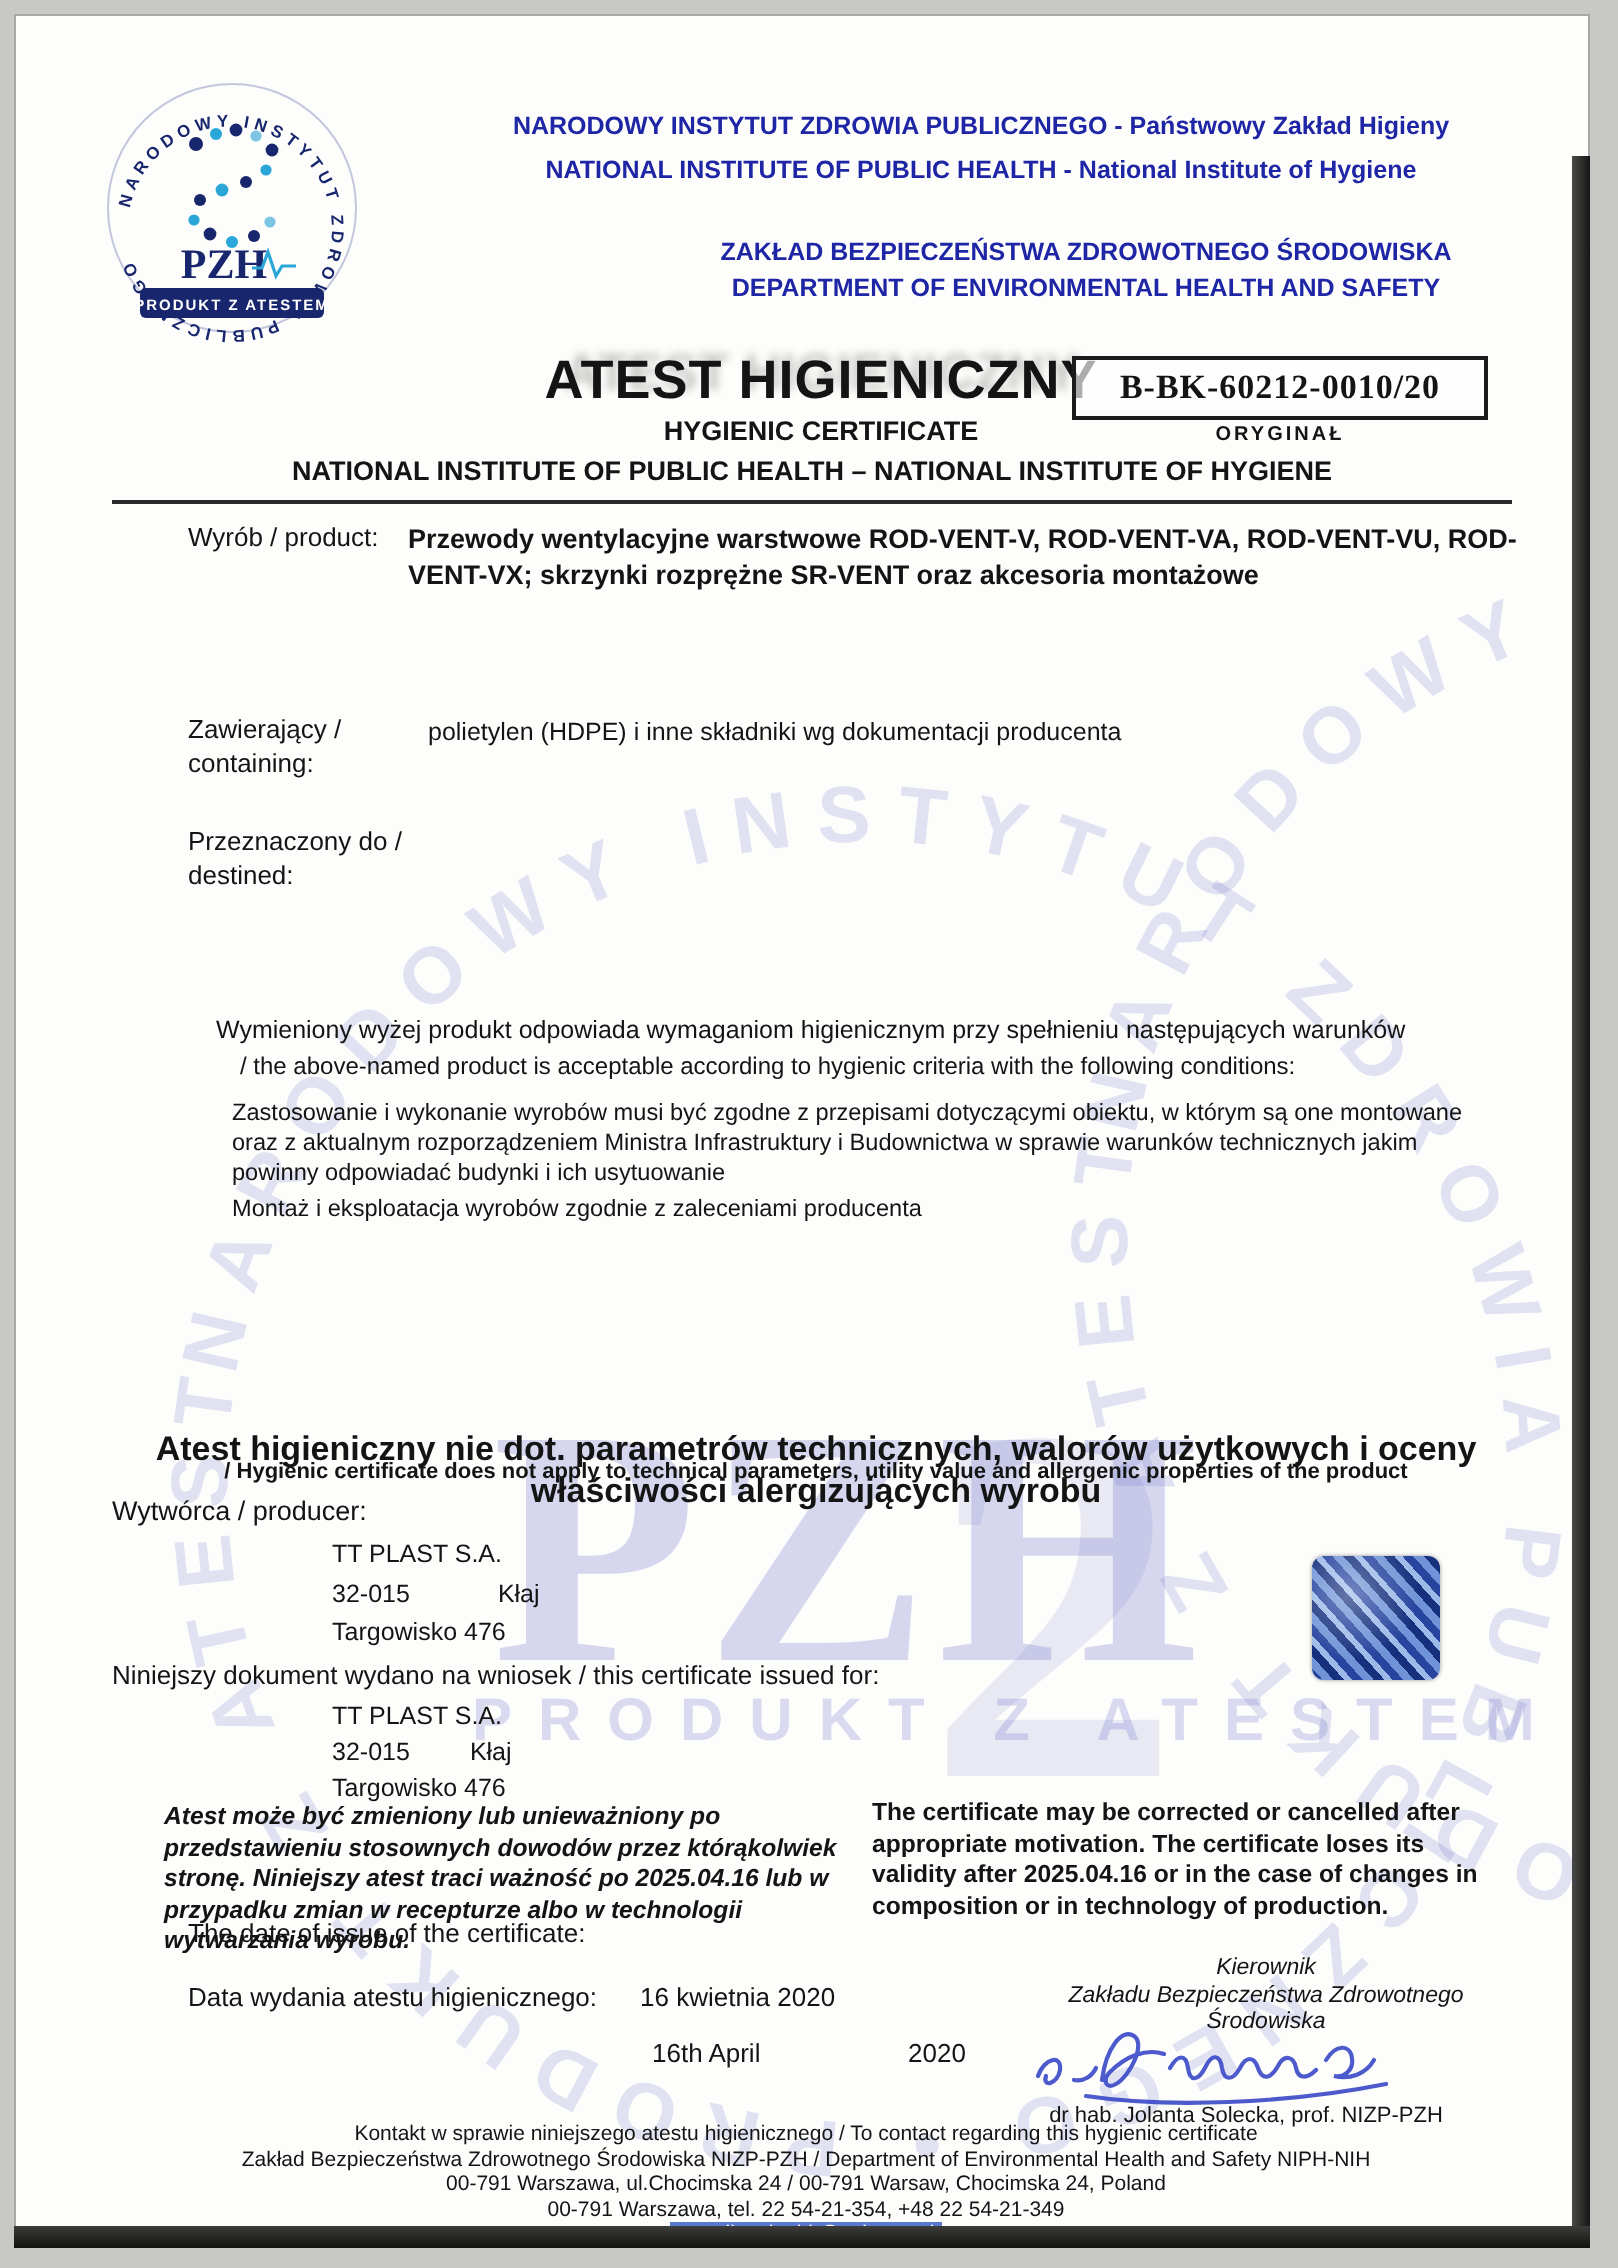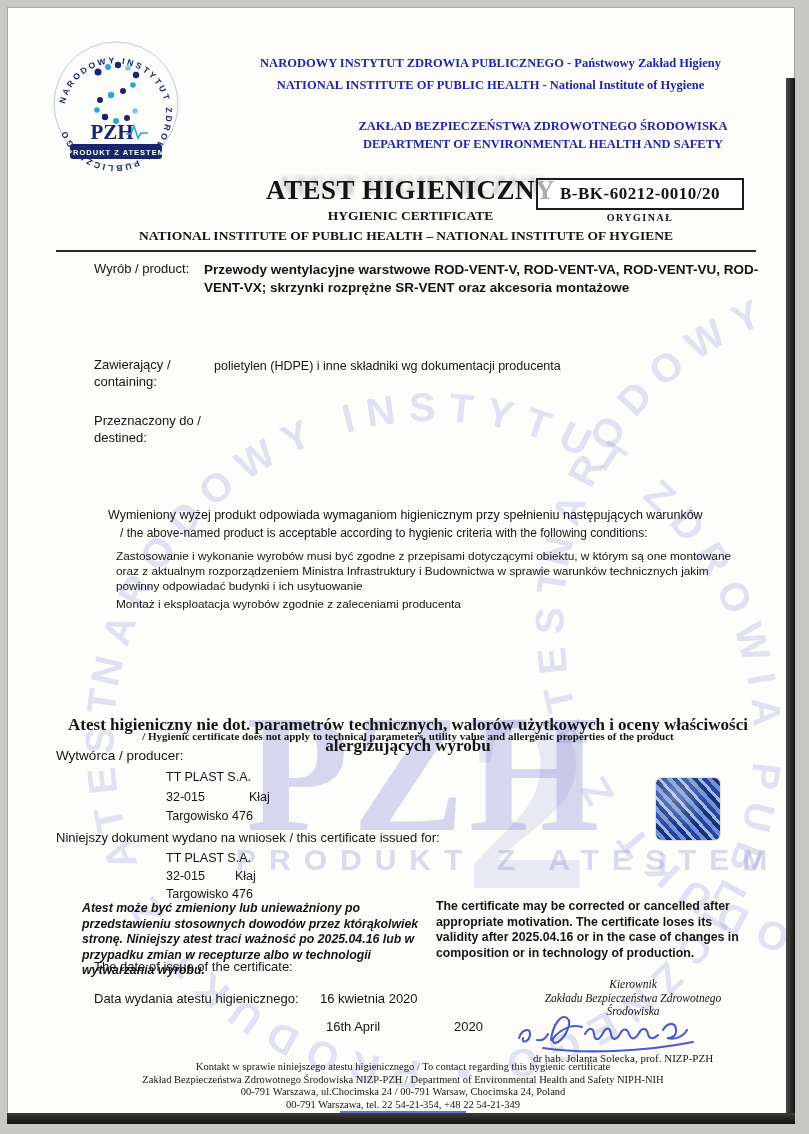--- a/index.html
+++ b/index.html
@@ -3,21 +3,21 @@
 <meta charset="utf-8">
 <style>
   * { margin:0; padding:0; box-sizing:border-box; }
   html,body { width:809px; height:1134px; }
   body { background:#c8c8c6; font-family:"Liberation Sans", sans-serif; position:relative; overflow:hidden; }
   .page { position:absolute; left:7px; top:7px; width:788px; height:1114px; background:#fdfdfb;
           border:1px solid #a8a8a4; overflow:hidden; }
   .t { position:absolute; color:#141414; line-height:1.25; }
   .b { font-weight:bold; }
   .i { font-style:italic; }
-  .c { text-align:center;font-family:Liberation Serif, serif; }
+  .c { text-align:center; }
   .blue { color:#1f26a6; }
   .ghost { color:#8a8a8a; filter:blur(2px); opacity:.5; }
   .certbox { border:2.5px solid #1c1c1c; display:flex; align-items:center; justify-content:center;
              font-family:"Liberation Serif", serif; font-weight:bold; font-size:17px; letter-spacing:.5px;
              background:rgba(255,255,255,.65); }
   .rule { border-bottom:2px solid #2a2a2a; padding-bottom:5px; }
   .watermark { position:absolute; left:0; top:0; pointer-events:none; }
   .wring { font-size:40px; font-weight:bold; letter-spacing:12px; fill:rgba(112,116,205,0.20); }
   .wpzh { font-family:"Liberation Serif", serif; font-size:168px; font-weight:bold; letter-spacing:4px; fill:rgba(110,114,205,0.27); }
   .wnum { font-family:"Liberation Serif", serif; font-size:255px; font-weight:bold; fill:rgba(118,120,210,0.15); }

